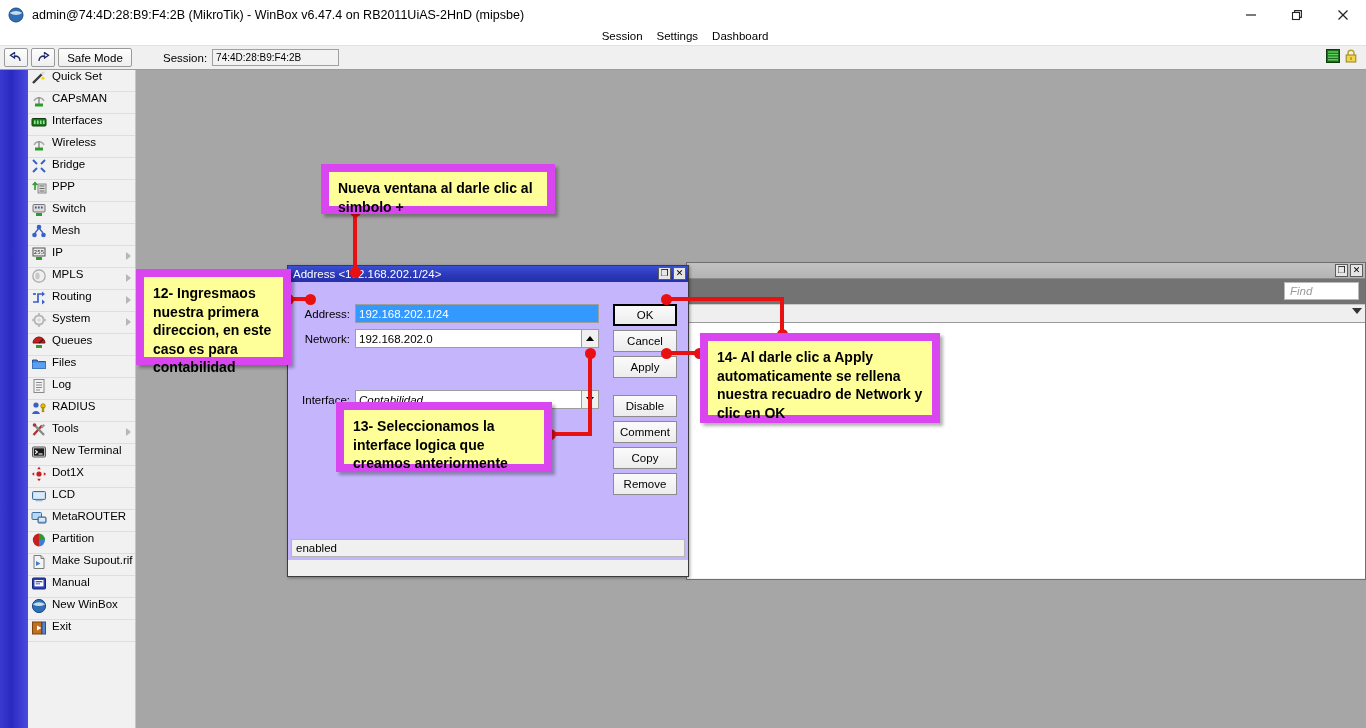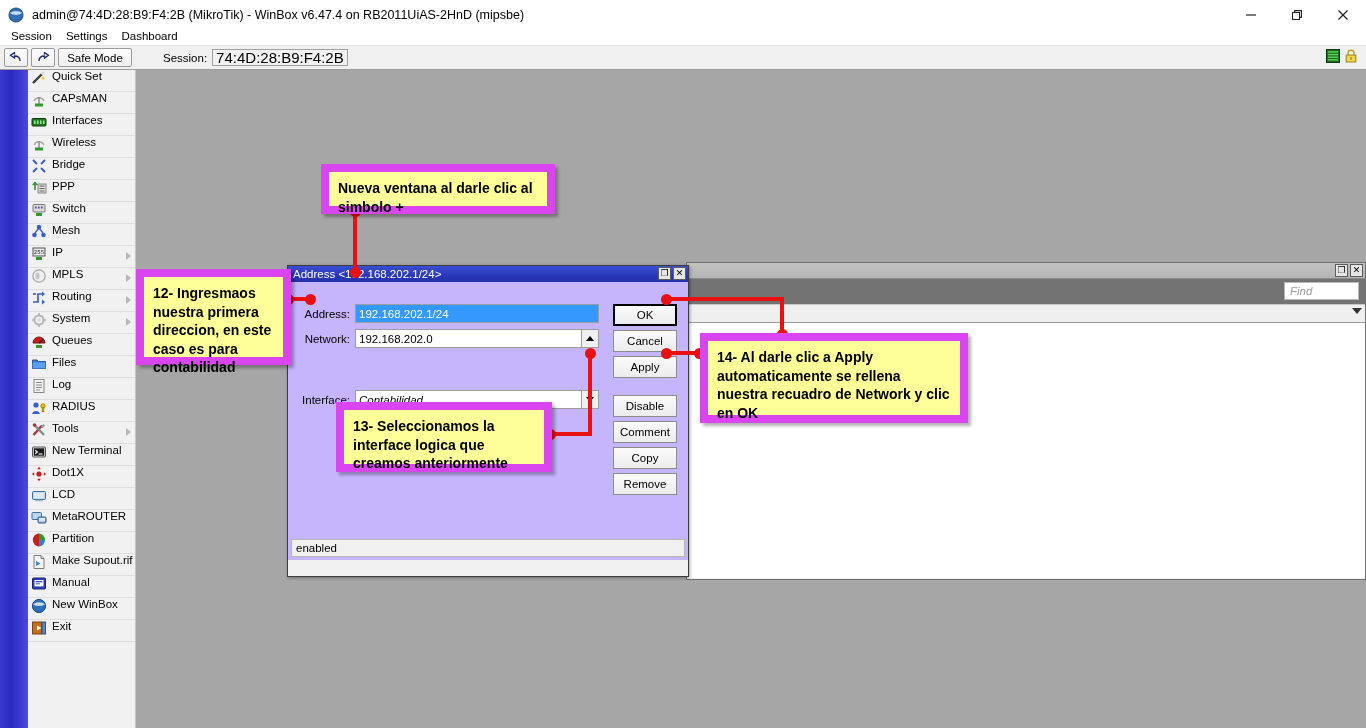--- a/index.html
+++ b/index.html
@@ -31,20 +31,21 @@
     display: flex; align-items: center; justify-content: center;
     color: #222;
   }
   .winctl svg { display:block; }
 
   
   .menubar {
     position: absolute; left: 0; top: 26px; width: 1366px; height: 19px;
     background: #ffffff; display: flex; align-items: center;
     padding-left: 4px;
+    justify-content: center;
   }
   .menubar .mi {
     font-size: 11.5px; color: #000; padding: 1px 7px; cursor: default;
   }
 
   
   .toolbar {
     position: absolute; left: 0; top: 45px; width: 1366px; height: 25px;
     background: #f0f0f0; border-top: 1px solid #e2e2e2;
     border-bottom: 1px solid #9d9d9d;
@@ -55,21 +56,21 @@
     background: linear-gradient(#fdfdfd,#efefef);
     border: 1px solid #9a9a9a; border-radius: 2px;
     display: flex; align-items: center; justify-content: center;
     margin-right: 3px; font-size: 11px; color: #1b2a6b; padding: 0 4px;
   }
   .tb-btn.safemode { min-width: 74px; color: #000; font-size: 11.5px; }
   .tb-label { margin-left: 28px; font-size: 11.5px; color: #000; }
   .tb-session {
     margin-left: 5px; height: 17px; min-width: 127px;
     border: 1px solid #a0a0a0; background: #f2f2f2;
-    display: flex; align-items: center; padding: 0 3px; font-size: 15px;
+    display: flex; align-items: center; padding: 0 3px; font-size: 10px;
   }
   .tb-right { position: absolute; right: 8px; display: flex; gap: 4px; align-items: center; }
 
   
   .bluestrip {
     position: absolute; left: 0; top: 70px; width: 28px; height: 658px;
     background: linear-gradient(to right, #3a3ad0 0%, #2a2ac0 40%, #4a4ae0 100%);
   }
 
   
@@ -599,15 +600,15 @@
   <div class="conn" style="left:666px; top:351px; width:34px; height:4px;"></div>
   <div class="dot" style="left:661px; top:348px;"></div>
   <div class="dot" style="left:694px; top:348px;"></div>
 
   <div class="note" style="left:321px; top:164px; width:234px; height:50px;">Nueva ventana al darle clic al simbolo +</div>
 
   <div class="note" style="left:136px; top:269px; width:155px; height:96px;">12- Ingresmaos nuestra primera direccion, en este caso es para contabilidad</div>
 
   <div class="note" style="left:336px; top:402px; width:216px; height:70px;">13- Seleccionamos la interface logica que creamos anteriormente</div>
 
-  <div class="note" style="left:700px; top:333px; width:268px; height:90px;">14- Al darle clic a Apply automaticamente se rellena nuestra recuadro de Network y clic en OK</div>
+  <div class="note" style="left:700px; top:333px; width:240px; height:90px;">14- Al darle clic a Apply automaticamente se rellena nuestra recuadro de Network y clic en OK</div>
 
 </div>
 
 </body></html>

